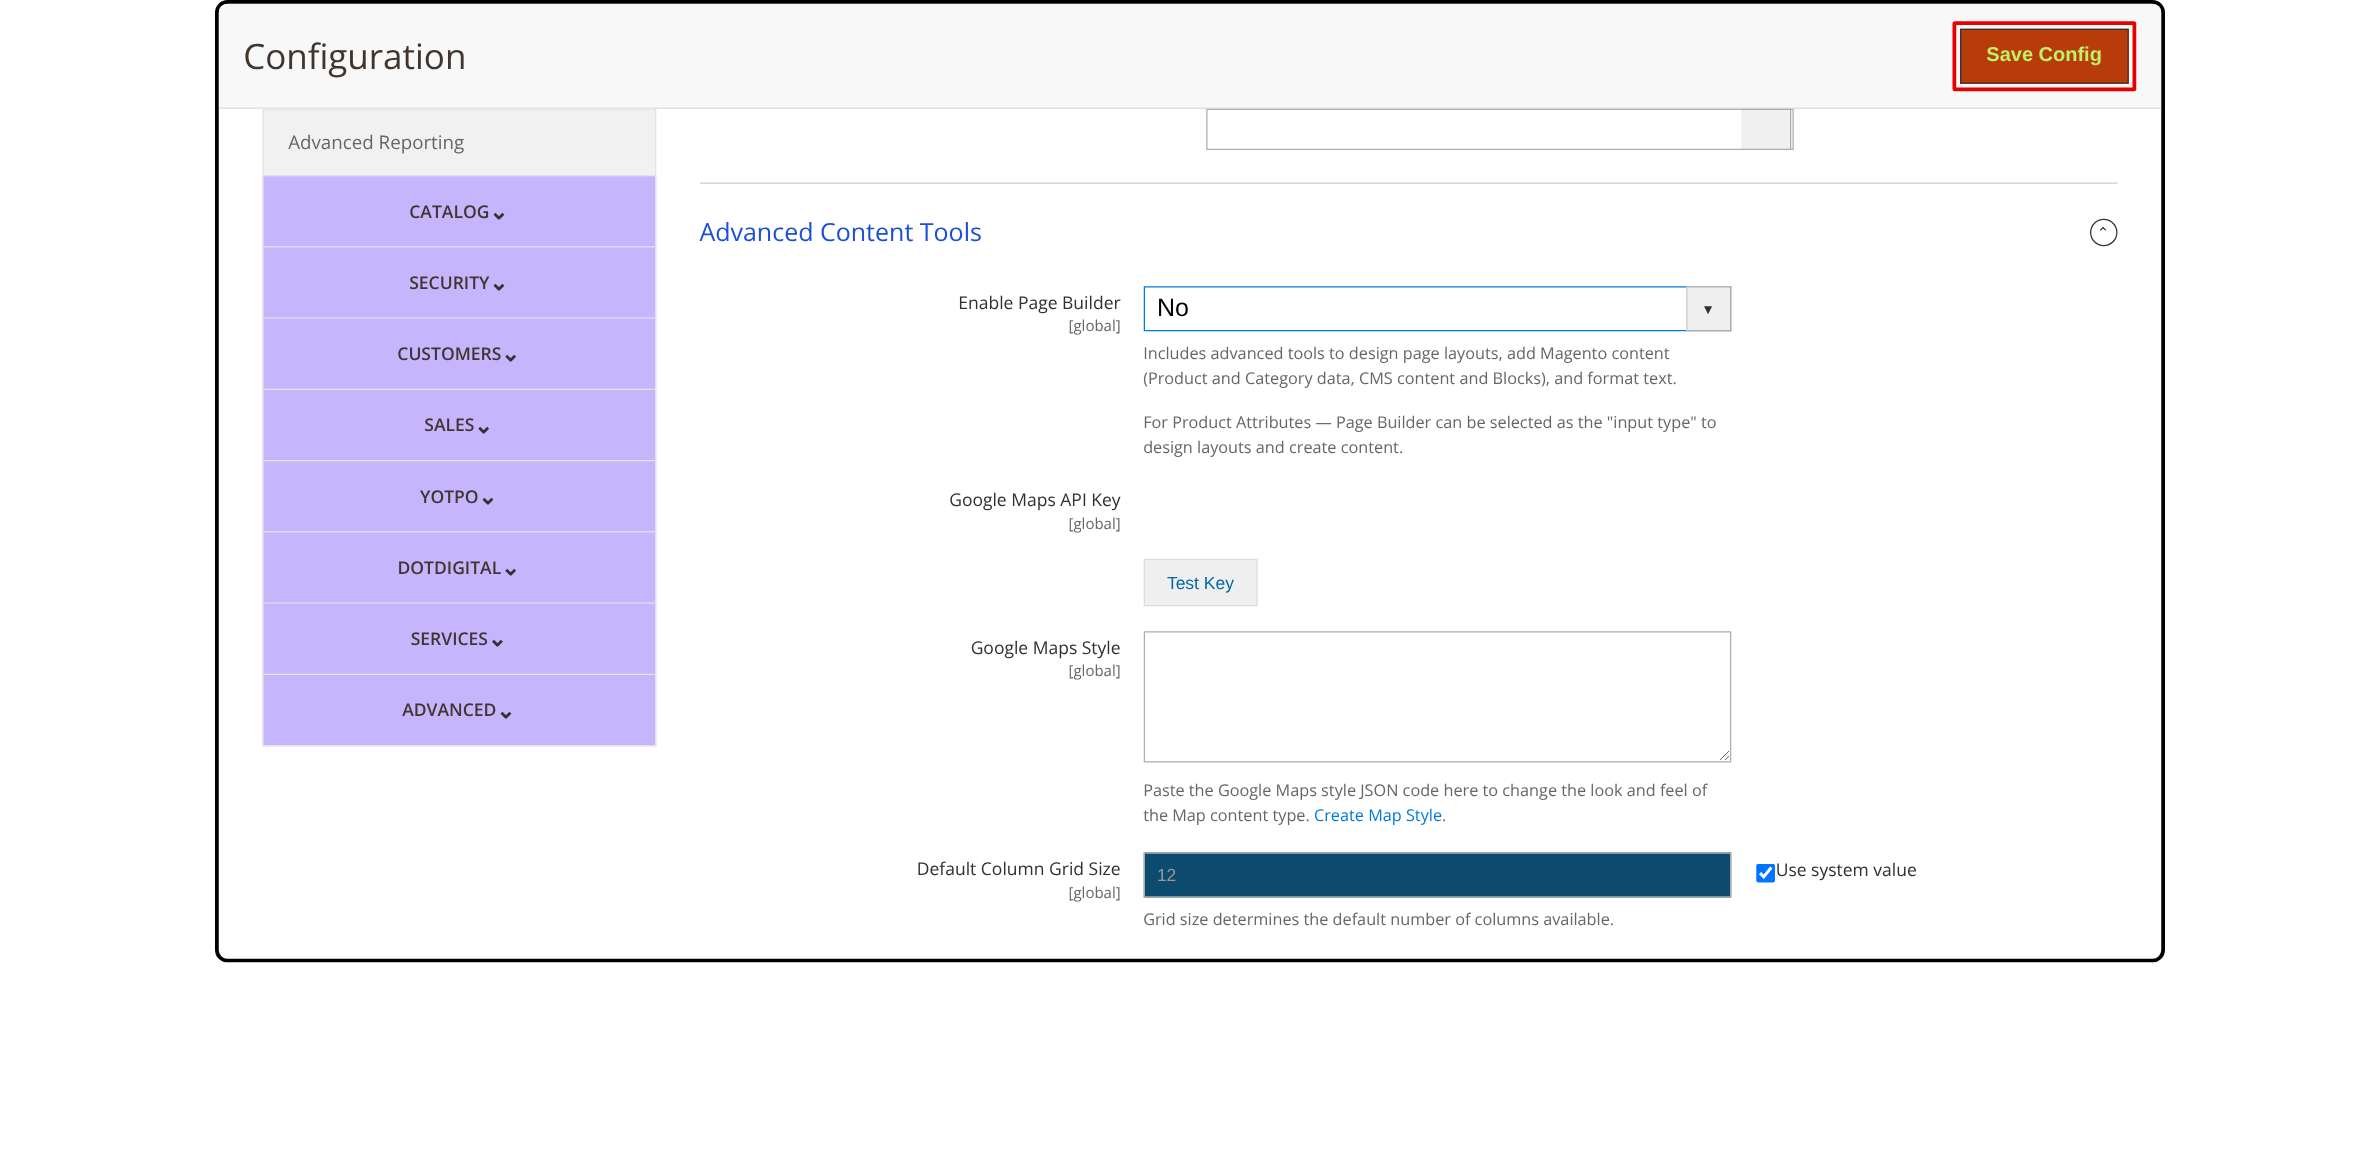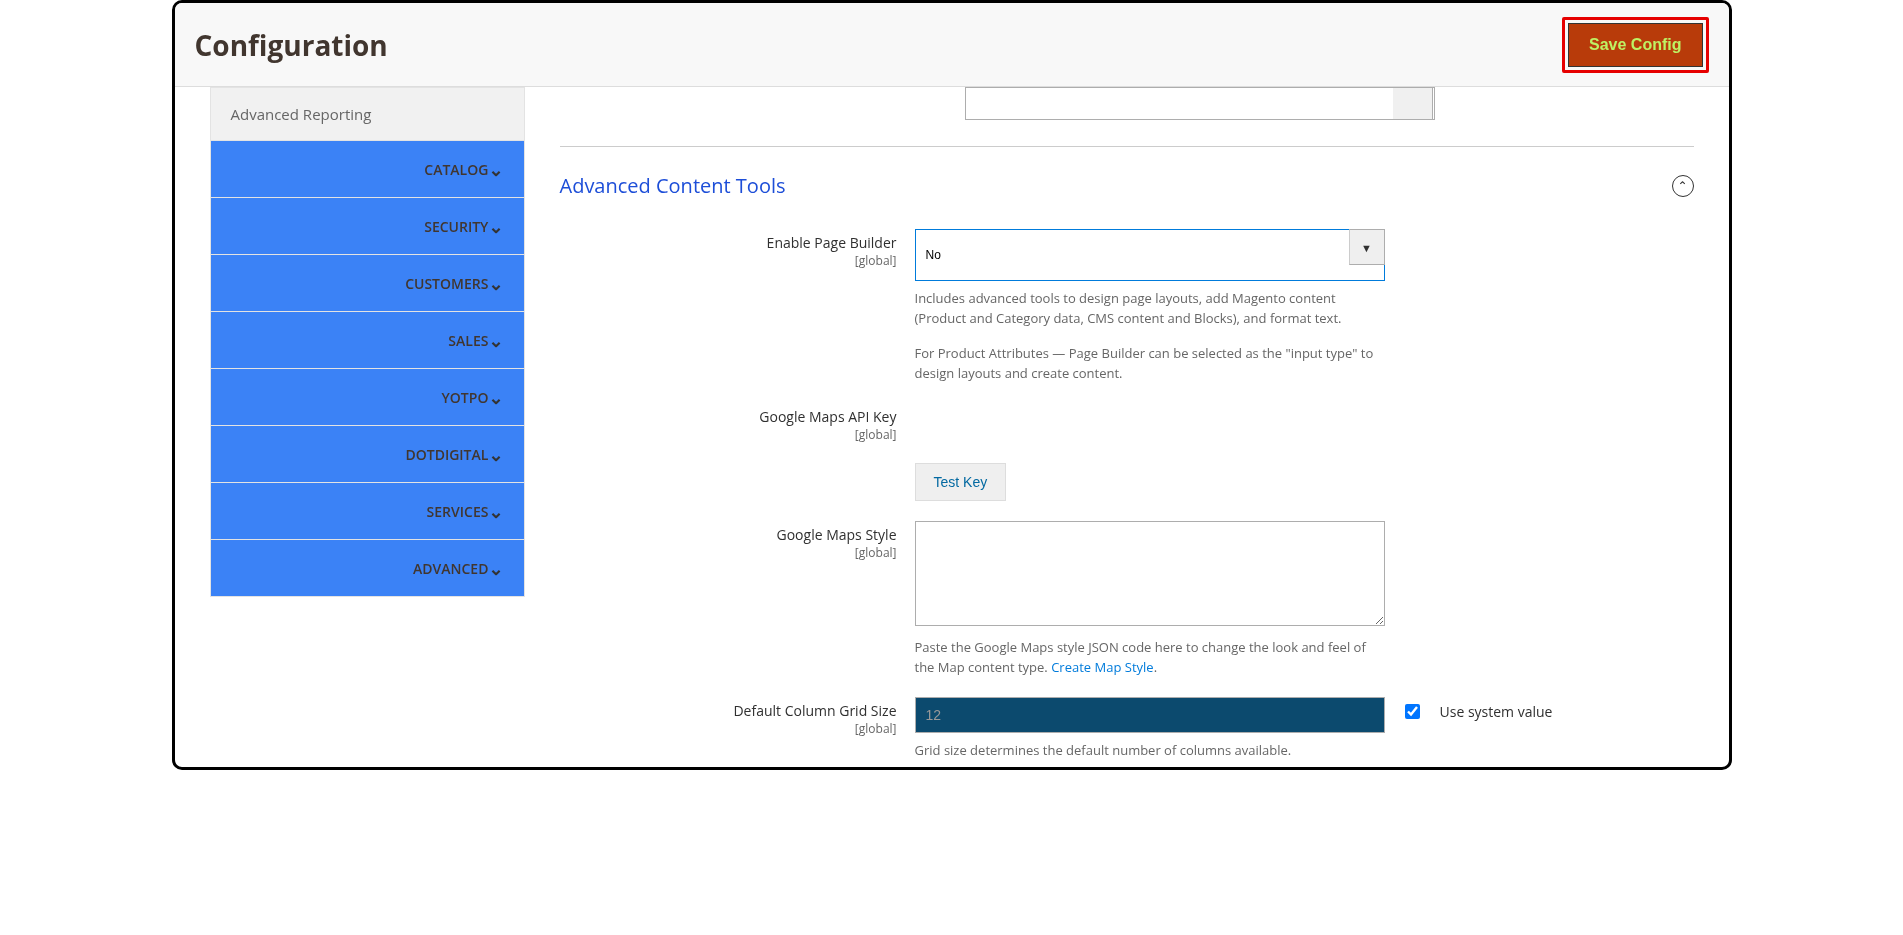--- a/index.html
+++ b/index.html
@@ -1,50 +1,50 @@
 <!DOCTYPE html>
 <html><head>
 <meta charset="utf-8">
 <style>
 * { box-sizing: border-box; margin: 0; padding: 0; }
 body { font-family: 'Open Sans', Arial, sans-serif; font-size: 14px; color: #303030; background: #fff; }
 .main { border: 3px solid #000; border-radius: 10px; width: 1560px; height: 770px; margin: 0 auto; overflow: hidden; position: relative; }
 .header-bar { background: #f8f8f8; border-bottom: 1px solid #ddd; height: 84px; display: flex; align-items: center; justify-content: space-between; padding: 0 20px; }
-.page-title { font-size: 28px; font-weight: 700; color: #41362f; }
+.page-title { font-size: 28px; font-weight: 400; color: #41362f; }
 .save-wrap { border: 3px solid #e60000; padding: 3px; border-radius: 2px; }
 .save-btn { background: #b83b0a; color: #bef264; border: 1px solid #333; font-weight: 600; font-size: 16px; padding: 12px 20px; cursor: pointer; }
 .body-area { display: flex; height: calc(100% - 84px); }
 .sidebar { width: 350px; padding: 0 0 0 35px; }
 .sidebar-sub { background: #f1f1f1; padding: 16px 20px; color: #666; font-size: 15px; border: 1px solid #e3e3e3; }
-.sidebar-item { border: 1px solid #e3e3e3; border-top: none; background: #3b82f6; padding: 16px 20px; display: flex; justify-content: flex-end; align-items: center; cursor: pointer; font-weight: 600; font-size: 14px; color: #41362f; }
+.sidebar-item { border: 1px solid #e3e3e3; border-top: none; background: #c4b5fd; padding: 16px 20px; display: flex; justify-content: center; align-items: center; cursor: pointer; font-weight: 600; font-size: 14px; color: #41362f; }
 .chev { font-size: 18px; color: #333; }
 .content { flex: 1; padding: 0 35px 0 35px; overflow: hidden; }
 .top-scope { text-align: right; color: #666; font-size: 12px; padding-right: 430px; padding-top: 2px; }
 .top-field { position: absolute; top: 84px; left: 790px; width: 470px; height: 33px; border: 1px solid #adadad; background: #fff; }
 .top-btn { position: absolute; top: 84px; left: 1218px; width: 40px; height: 33px; border: 1px solid #adadad; border-left: none; background: #f0f0f0; }
 hr.sep { border: none; border-top: 1px solid #ccc; margin: 40px 0 25px 0; }
 .section-head { display: flex; justify-content: space-between; align-items: center; margin-bottom: 30px; }
 .section-title { font-size: 20px; font-weight: 400; color: #1d4ed8; }
 .collapse-icon { width: 22px; height: 22px; border: 1.5px solid #333; border-radius: 50%; display: flex; align-items: center; justify-content: center; font-size: 12px; }
 .field-row { display: flex; margin-bottom: 20px; }
 .field-label { width: 355px; text-align: right; padding-right: 18px; padding-top: 4px; }
 .field-label .lbl { font-size: 14px; color: #303030; }
 .field-label .scope { font-size: 12px; color: #666; display: block; }
 .field-control { width: 470px; }
 .field-extra { padding-left: 20px; padding-top: 5px; }
-select.sel { width: 100%; height: 52px; border: 1px solid #007bdb; background: #fff; font-size: 12px; padding: 0 10px; appearance: none; }
+select.sel { width: 100%; height: 36px; border: 1px solid #007bdb; background: #fff; font-size: 20px; padding: 0 10px; appearance: none; }
 .sel-wrap { position: relative; }
 .sel-arrow { position: absolute; right: 0; top: 0; width: 36px; height: 36px; border: 1px solid #adadad; border-left: 1px solid #ccc; background: #efefef; display: flex; align-items: center; justify-content: center; pointer-events: none; font-size: 11px; }
 input.txt { width: 100%; height: 36px; border: 1px solid #adadad; padding: 0 10px; font-size: 14px; }
 input.txt.disabled { background: #0c4a6e; color: #999; }
 textarea.ta { width: 100%; height: 105px; border: 1px solid #adadad; padding: 8px; resize: both; font-family: inherit; }
 .help { font-size: 13px; color: #666; margin-top: 8px; line-height: 1.5; }
 .help a { color: #007bdb; text-decoration: none; }
 .test-btn { background: #efefef; border: 1px solid #ddd; color: #0369a1; padding: 10px 18px; font-size: 14px; cursor: not-allowed; }
-.chk-wrap { display: flex; align-items: center; gap: 20px; }
+.chk-wrap { display: flex; align-items: flex-end; gap: 1px; }
 .chk-wrap input { width: 15px; height: 15px; }
 </style>
 </head>
 <body>
 
 <div class="main">
   <div class="header-bar">
     <div class="page-title">Configuration</div>
     <div class="save-wrap">
       <button class="save-btn">Save Config</button>

